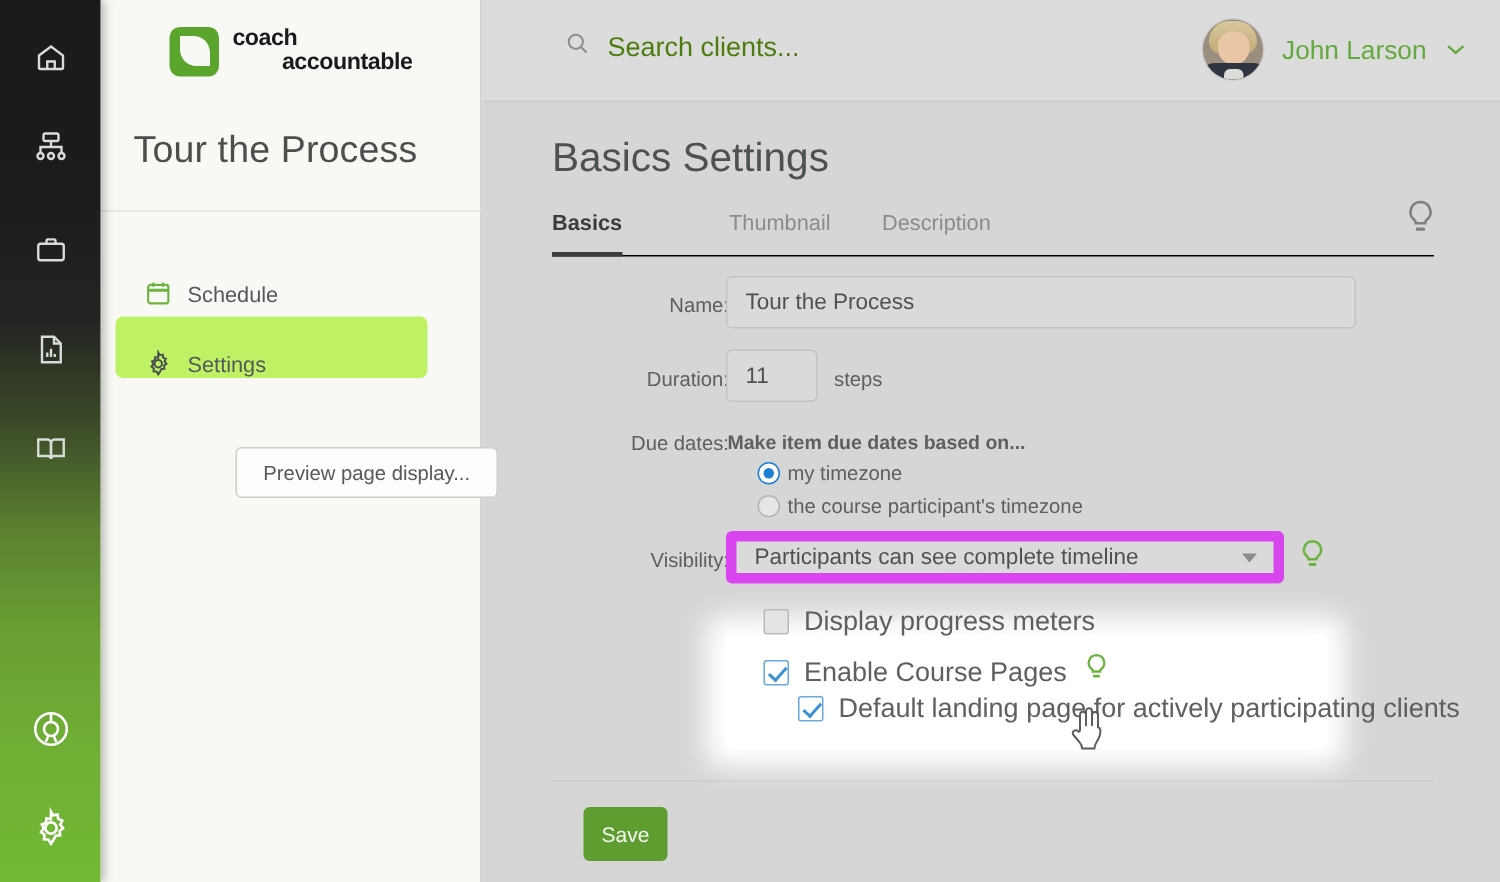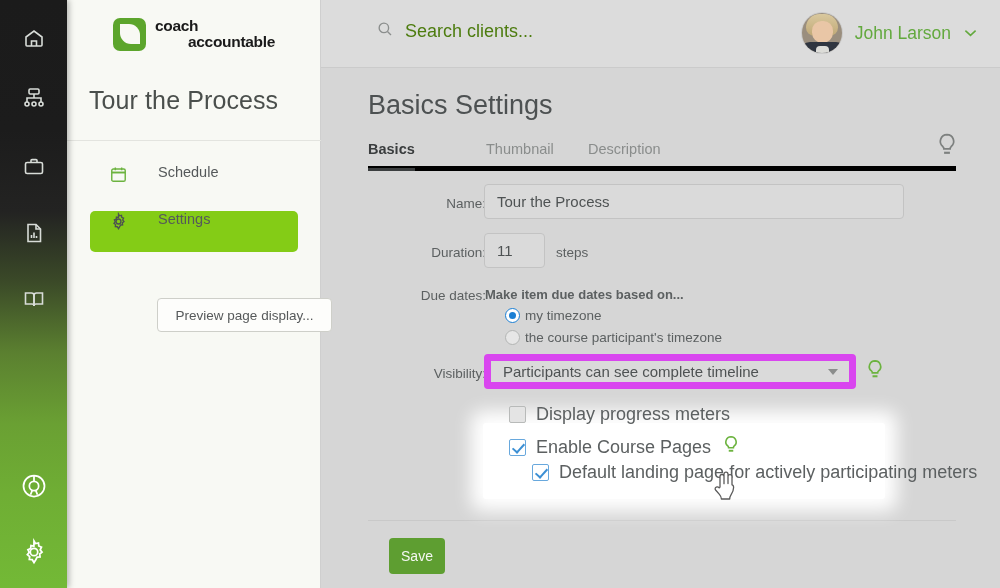--- a/index.html
+++ b/index.html
@@ -67,25 +67,25 @@
     position: absolute; left: 22px; top: 86px; width: 220px;
     font-size: 25px; color: #4a4f4c; font-weight: normal;
     letter-spacing: .1px;
   }
   .panel-divider {
     position: absolute; left: 0; top: 140px;
     width: 254px; height: 1px; background: #e3e4df;
   }
 
   .nav-item {
-    position: absolute; left: 23px; width: 208px; height: 41px;
-    display: flex; align-items: flex-start; border-radius: 5px;
-    padding-left: 18px; gap: 30px; cursor: pointer;
-  }
-  .nav-item.active { background: #84cc16; }
+    position: absolute; left: 10px; width: 208px; height: 41px;
+    display: flex; align-items: flex-end; border-radius: 5px;
+    padding-left: 18px; gap: 10px; cursor: pointer;
+  }
+  .nav-item.active { background: #bef264; }
   .nav-item .nav-label { font-size: 14.5px; color: #55595a; }
   .nav-ico { width: 20px; height: 20px; display: flex; align-items: center; justify-content: center; }
 
   .preview-btn {
     position: absolute; left: 90px; top: 298px;
     width: 175px; height: 34px;
     background: #fdfdfb; border: 1px solid #cecfc9; border-radius: 4px;
     font-size: 13.5px; color: #56595a; cursor: pointer;
     font-family: "Liberation Sans", sans-serif;
   }
@@ -132,21 +132,21 @@
 
   
   .main { position: absolute; left: 321px; top: 68px; width: 679px; height: 520px; }
   .page-title {
     position: absolute; left: 47px; top: 22px;
     font-size: 27px; color: #4d5152; font-weight: normal;
   }
 
   .tabs {
     position: absolute; left: 47px; top: 68px; width: 588px; height: 35px;
-    border-bottom: 5px solid #000000;
+    border-bottom: 1px solid #000000;
   }
   .tab {
     position: absolute; top: 0; height: 35px; line-height: 26px;
     font-size: 14.5px; color: #8a8d8c; cursor: pointer;
   }
   .tab.active { color: #3a3d3e; font-weight: bold; border-bottom: 3px solid #3b3e3f; }
   .bulb-tab { position: absolute; right: -4px; top: -4px; cursor: pointer; }
   .flabel {
     position: absolute; text-align: right; width: 120px;
     font-size: 13.5px; color: #5c6061;
@@ -402,21 +402,21 @@
     <span class="bulb-green">
       <svg width="20" height="23" viewBox="0 0 24 26" fill="none" stroke="#6cb33f" stroke-width="1.9">
         <path d="M12 2.5a6.2 6.2 0 0 1 3.9 11c-.7.6-1 1.3-1 2.1h-5.8c0-.8-.3-1.5-1-2.1A6.2 6.2 0 0 1 12 2.5z"></path>
         <path d="M9.3 19.3h5.4" stroke-width="2.3"></path>
       </svg>
     </span>
   </div>
 
   <div class="chk-row" style="left:532px; top:462px">
     <span class="chk on"></span>
-    <span class="chk-lbl">Default landing page for actively participating meters</span>
+    <span class="chk-lbl">Default landing page for actively participating clients</span>
   </div>
 
   <div class="foot-sep" style="position:absolute; left:368px; top:520px; width:588px;"></div>
   <button class="save-btn" style="position:absolute; left:389px; top:538px;">Save</button>
 
   <span class="cursor">
     <svg width="26" height="32" viewBox="0 0 26 32">
       <path d="M8 17V6.5a2 2 0 0 1 4 0v7.2V4.2a2 2 0 0 1 4 0v9.3V6.6a2 2 0 0 1 4 0v8.2c0 0 1.6.2 1.6 2.6 0 3-1.4 5.6-2.6 7.4-1 1.5-1.3 2.6-1.3 4.2H9.4c0-2-.6-3-2-4.6L3.6 20c-.8-1-.5-2.4.6-2.9 1-.5 2.3-.1 3 .8z" fill="#ffffff" stroke="#5a5a5a" stroke-width="1.3" stroke-linejoin="round"></path>
     </svg>
   </span>

